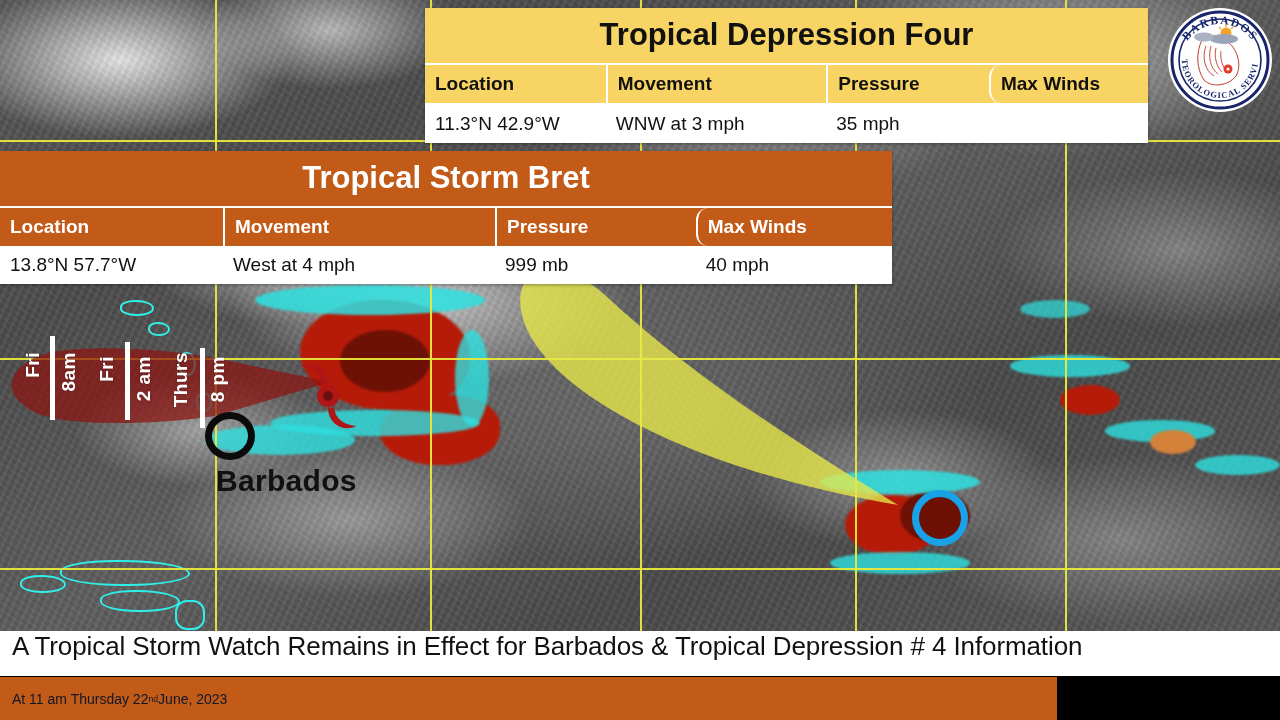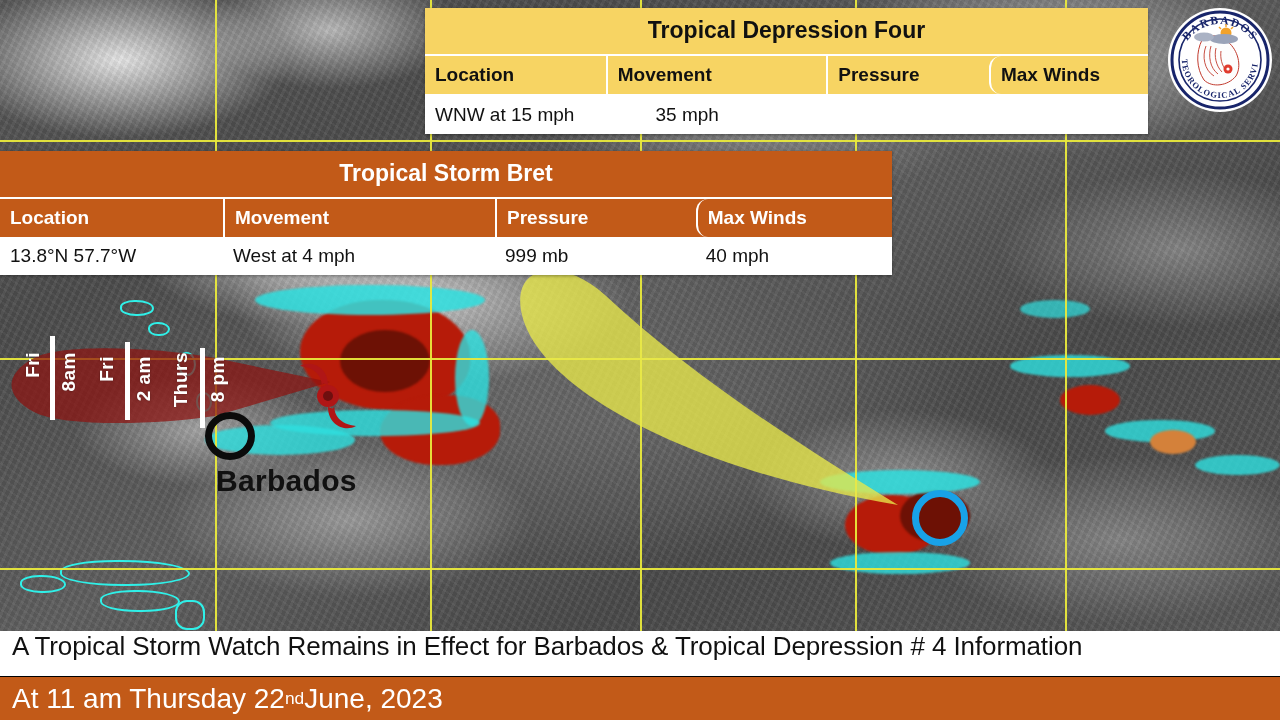--- a/index.html
+++ b/index.html
@@ -65,21 +65,21 @@
   .hurr{ position:absolute; left:292px; top:358px; width:72px; height:76px; }
 
   
   .barb-circle{ position:absolute; left:205px; top:412px; width:50px; height:48px;
                 border:7px solid #0b0b0b; border-radius:50%; }
   .barb-label{ position:absolute; left:216px; top:464px; font-size:30px; font-weight:bold;
                color:#111; letter-spacing:.3px; }
 
   
   .panel{ position:absolute; box-shadow:0 1px 3px rgba(0,0,0,.35); }
-  .panel .ptitle{ text-align:center; font-weight:bold; font-size:23px; padding:9px 6px 10px; }
+  .panel .ptitle{ text-align:center; font-weight:bold; font-size:31px; padding:9px 6px 10px; }
   .prow{ display:flex; }
   .pcell{ padding:8px 10px; font-size:19px; white-space:nowrap; overflow:hidden; }
   .phead .pcell{ font-weight:bold; }
 
   
   #panel-td{ left:425px; top:8px; width:723px; }
   #panel-td .ptitle{ background:#f7d463; color:#111; border-bottom:2px solid #fff; }
   #panel-td .phead{ background:#f7d463; color:#111; }
   #panel-td .phead .pcell + .pcell{ border-left:2px solid #ffffff; }
   #panel-td .pbody{ background:#ffffff; color:#111; border-top:2px solid #fff; }
@@ -93,23 +93,23 @@
 
   .c1{ width:25%; } .c2{ width:30.5%; } .c3{ width:22.5%; } .c4{ width:22%;border-radius:12px; }
 
   
   .logo{ position:absolute; right:6px; top:6px; width:108px; height:108px; }
 
   
   .headline{ position:absolute; left:0; top:631px; width:1280px; height:45px;
     background:#ffffff; color:#111; display:flex; align-items:flex-start;
     font-size:26px; padding-left:12px; white-space:nowrap; letter-spacing:-.1px; }
-  .timestamp{ position:absolute; left:0; top:677px; width:1280px; height:43px;
-    background:#c25a18; color:#ffffff; display:flex; align-items:center;
-    font-size:28px; padding-left:12px; white-space:nowrap; }
+  .timestamp{ position:absolute; left:0; top:677px; width:1057px; height:43px;
+    background:#c25a18; color:#0f172a; display:flex; align-items:center;
+    font-size:14px; padding-left:12px; white-space:nowrap; }
   .timestamp sup{ font-size:.62em; vertical-align:super; }
 </style>
 </head>
 <body>
 
 <div id="stage">
 
   <div class="sat">
     <div class="sat-base"></div>
     <div class="sat-noise"></div>
@@ -186,21 +186,22 @@
 
   <div class="panel" id="panel-td">
     <div class="ptitle">Tropical Depression Four</div>
     <div class="prow phead">
       <div class="pcell c1">Location</div>
       <div class="pcell c2">Movement</div>
       <div class="pcell c3">Pressure</div>
       <div class="pcell c4">Max Winds</div>
     </div>
     <div class="prow pbody">
-      <div class="pcell c2">WNW at 15 mph</div>
+      <div class="pcell c1">11.3°N 42.9°W</div>
+      <div class="pcell c2">WNW at 3 mph</div>
       <div class="pcell c4">35 mph</div>
     </div>
   </div>
 
   <div class="panel" id="panel-bret">
     <div class="ptitle">Tropical Storm Bret</div>
     <div class="prow phead">
       <div class="pcell c1">Location</div>
       <div class="pcell c2">Movement</div>
       <div class="pcell c3">Pressure</div>

